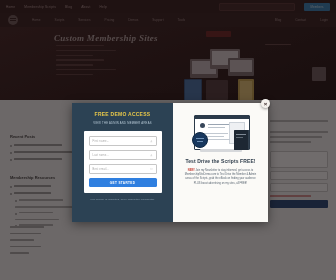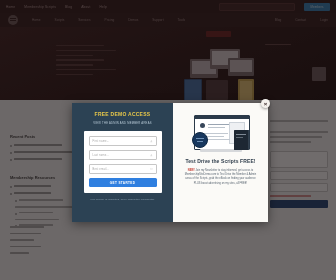--- a/index.html
+++ b/index.html
@@ -214,20 +214,21 @@
     <span class="nav-item">Demos</span>
     <span class="nav-item">Support</span>
     <span class="nav-item">Tools</span>
     <span class="nav-flex"></span>
     <span class="nav-item">Blog</span>
     <span class="nav-item">Contact</span>
     <span class="nav-item">Login</span>
   </div>
 
   <div class="hero">
+    <div class="hero-title">Custom Membership Sites</div>
     <div class="hero-sub">
       <div class="ln m"></div>
       <div class="ln"></div>
       <div class="ln s"></div>
       <div class="ln m"></div>
       <div class="ln s"></div>
       <div class="ln"></div>
       <div class="ln s"></div>
     </div>
     <div class="hero-badge"></div>

